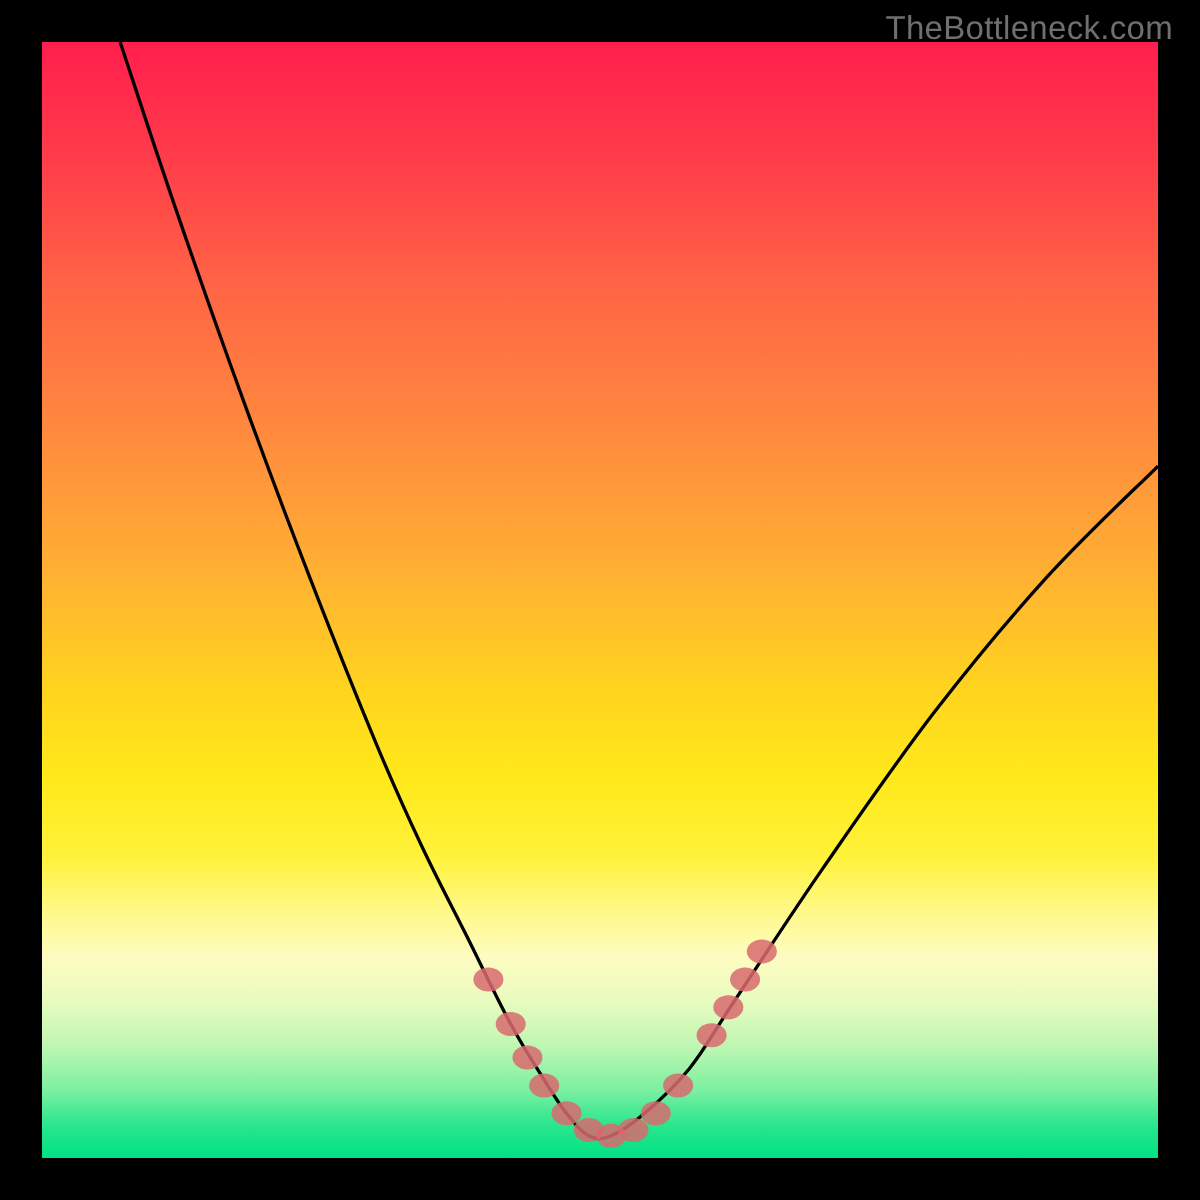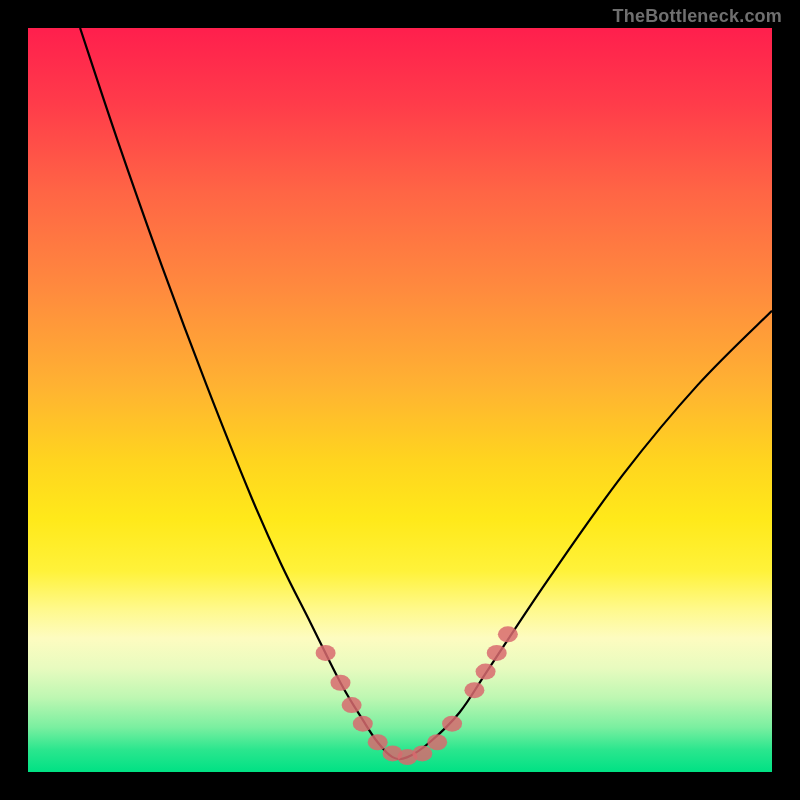--- a/index.html
+++ b/index.html
@@ -40,22 +40,22 @@
       #2be68e 97%,
       #00e184 100%
     );
     overflow: hidden;
   }
   .watermark {
     position: absolute;
     top: 6px;
     right: 18px;
     color: #6f6f6f;
-    font-size: 18px;
-    font-weight: 700;
+    font-size: 22px;
+    font-weight: 400;
     letter-spacing: 0.2px;
     user-select: none;
   }
   svg.curve {
     position: absolute;
     left: 0; top: 0;
     width: 744px; height: 744px;
     overflow: visible;
   }
   .dot {

